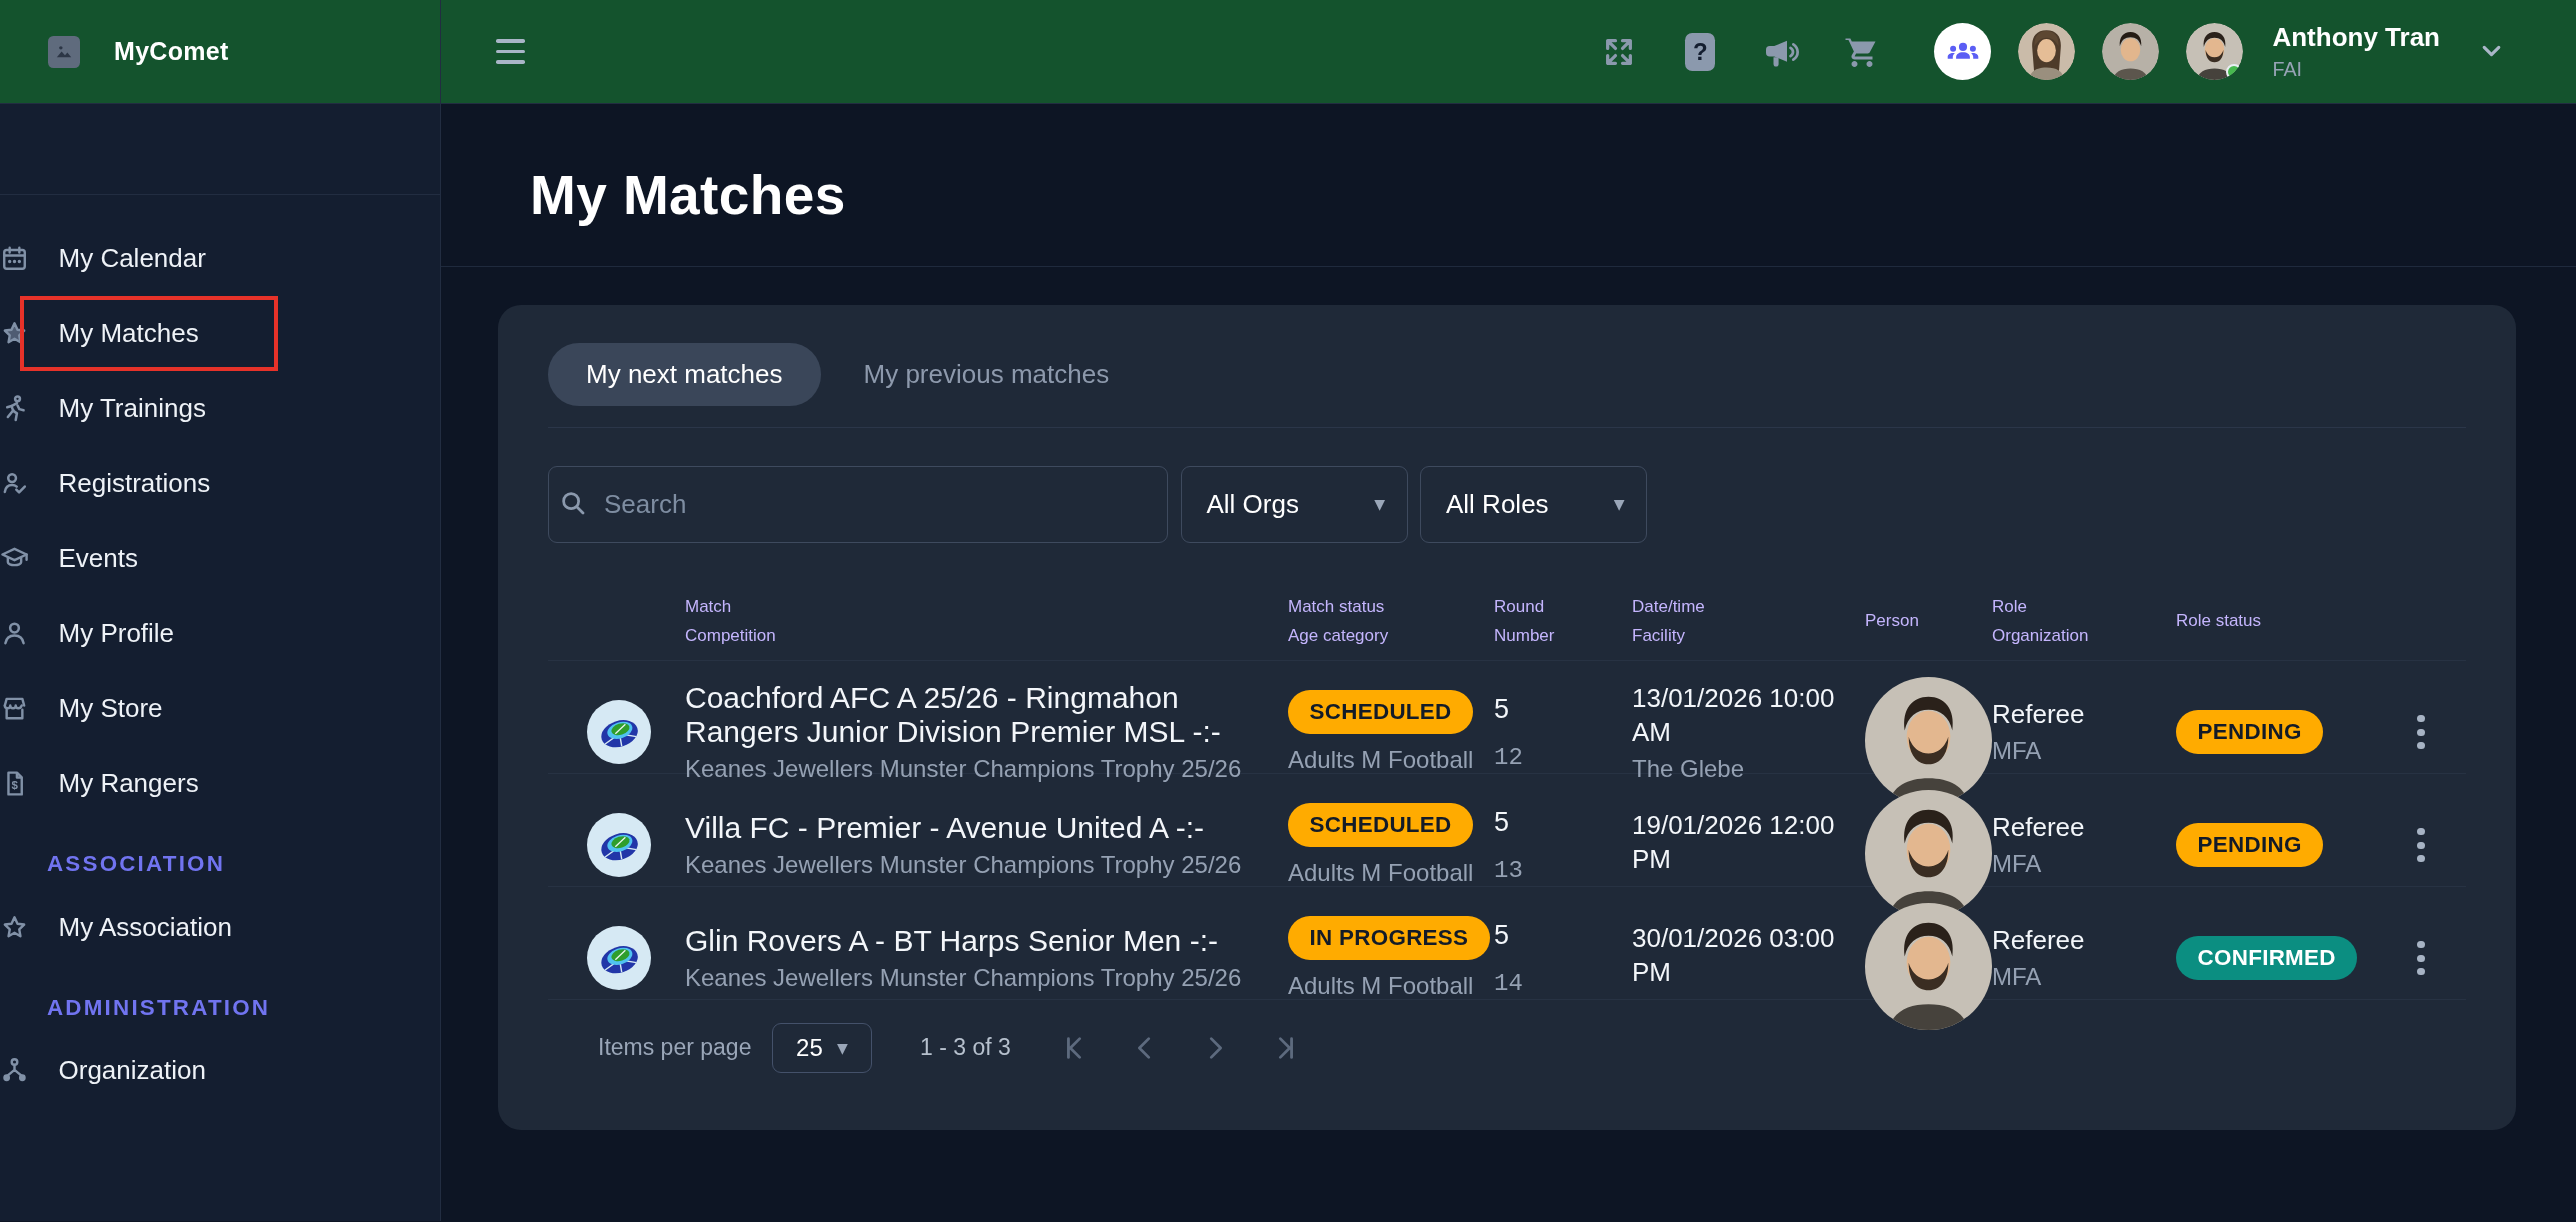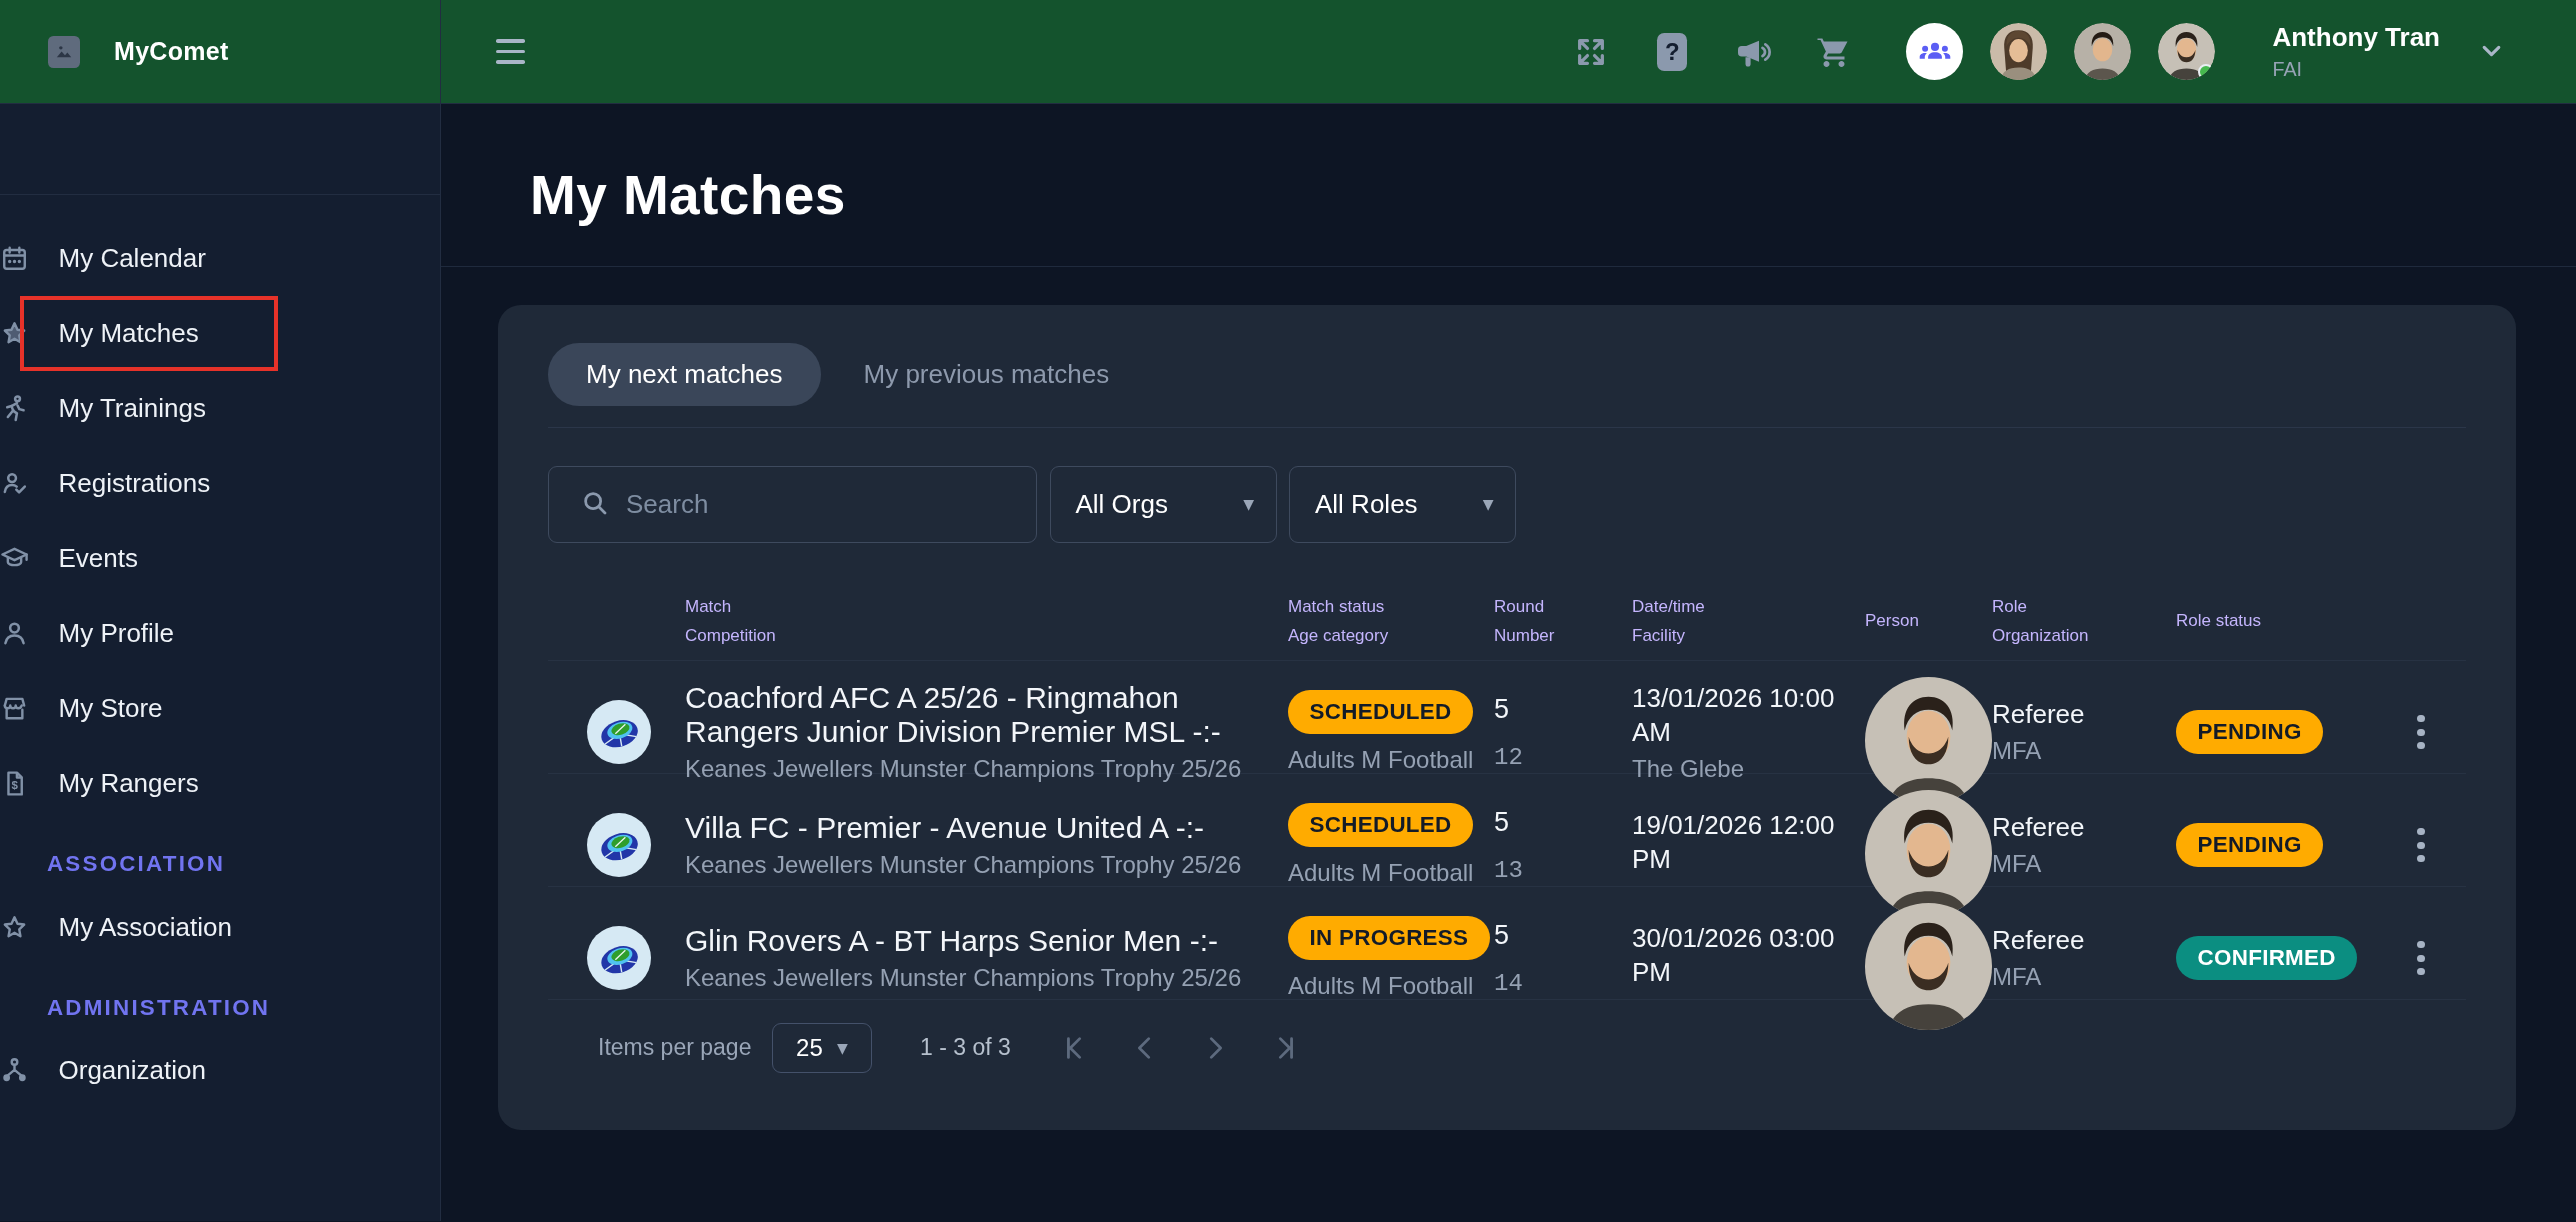--- a/index.html
+++ b/index.html
@@ -17,21 +17,21 @@
   .tb-icon { width:36px; height:36px; margin-left:45px; display:flex; align-items:center; justify-content:center; cursor:pointer; }
   .tb-icon:first-child { margin-left:0; }
   .help-badge { width:30px; height:38px; border-radius:7.2px; background:#8b99ad; color:#141e30; font-size:24px; font-weight:700; display:flex; align-items:center; justify-content:center; }
   .avatars { display:flex; align-items:center; margin-left:54px; }
   .avatar { width:57px; height:57px; border-radius:50%; overflow:hidden; flex:none; cursor:pointer; position:relative; }
   .avatar + .avatar, .avatar + .group-btn, .group-btn + .avatar { margin-left:27px; }
   .avatar svg { display:block; width:100%; height:100%; }
   .group-btn { width:57px; height:57px; border-radius:50%; background:#ffffff; display:flex; align-items:center; justify-content:center; flex:none; cursor:pointer; }
   .av-wrap { position:relative; }
   .online-dot { position:absolute; right:1.8px; bottom:0; width:16px; height:16px; border-radius:50%; background:#47b94f; border:2.7px solid #e9eef3; }
-  .user { margin-left:57px; cursor:pointer; }
+  .user { margin-left:29px; cursor:pointer; }
   .user-name { font-size:26px; font-weight:700; color:#ffffff; }
   .user-org { font-size:19.7px; color:#97a3b5; margin-top:4.5px; }
   .user-caret { margin-left:39px; cursor:pointer; }
 
   
   .layout { display:flex; height:1117px; }
   .sidebar { width:441px; flex:none; background:#141e30; border-right:1.8px solid #222d41; position:relative; }
   .nav { margin-top:90px; border-top:1.8px solid #222d41; padding-top:26px; }
   .side-item { height:75px; display:flex; align-items:center; gap:29.5px; position:relative; cursor:pointer; }
   .sicon { width:29px; height:29px; color:#8191a7; flex:none; display:flex; }
@@ -46,21 +46,21 @@
   .title-divider { border-bottom:1.8px solid #1f2a3d; margin:39px -59px 0 -57px; }
 
   .card { margin-top:38px; width:2018px; height:825px; background:#1f2938; border-radius:23px; padding:0 50px; }
 
   .tabs { padding-top:38px; display:flex; align-items:center; }
   .tab-active { height:63px; border-radius:31px; background:#3a4659; padding:0 38px; display:flex; align-items:center; font-size:26px; color:#ffffff; cursor:pointer; }
   .tab-inactive { margin-left:43px; font-size:26px; color:#8d99ac; cursor:pointer; }
   .tabs-divider { border-bottom:1.8px solid #2b3649; margin-top:20.6px; }
 
   .filter-row { margin-top:38px; display:flex; gap:12.5px; }
-  .search-box { width:489px; height:77px; border:1.8px solid #3e4a5e; border-radius:9px; display:flex; align-items:center; padding:0 31px; gap:16px; }
+  .search-box { width:620px; height:77px; border:1.8px solid #3e4a5e; border-radius:9px; display:flex; align-items:center; padding:0 9px; gap:16px; }
   .search-box input { flex:1; background:transparent; border:0; outline:0; color:#ffffff; font-size:26px; font-family:inherit; }
   .search-box input::placeholder { color:#7e8da1; }
   .select { width:227px; height:77px; border:1.8px solid #3e4a5e; border-radius:9px; display:flex; align-items:center; justify-content:space-between; padding:0 21.5px 0 25px; font-size:26px; color:#ffffff; cursor:pointer; }
   .caret { color:#9aa6b8; font-size:21.5px; }
 
   .grid-cols { display:grid; grid-template-columns:98px 603px 206px 138px 233px 127px 184px 218px 54px; padding-left:39px; }
   .thead { margin-top:49px; font-size:17px; color:#c4b5fd; line-height:29.5px; }
   .thead .single { align-self:center; }
   .tbody { margin-top:9px; border-bottom:1.8px solid #273243; }
   .trow { border-top:1.8px solid #273243; height:113px; align-items:center; }

